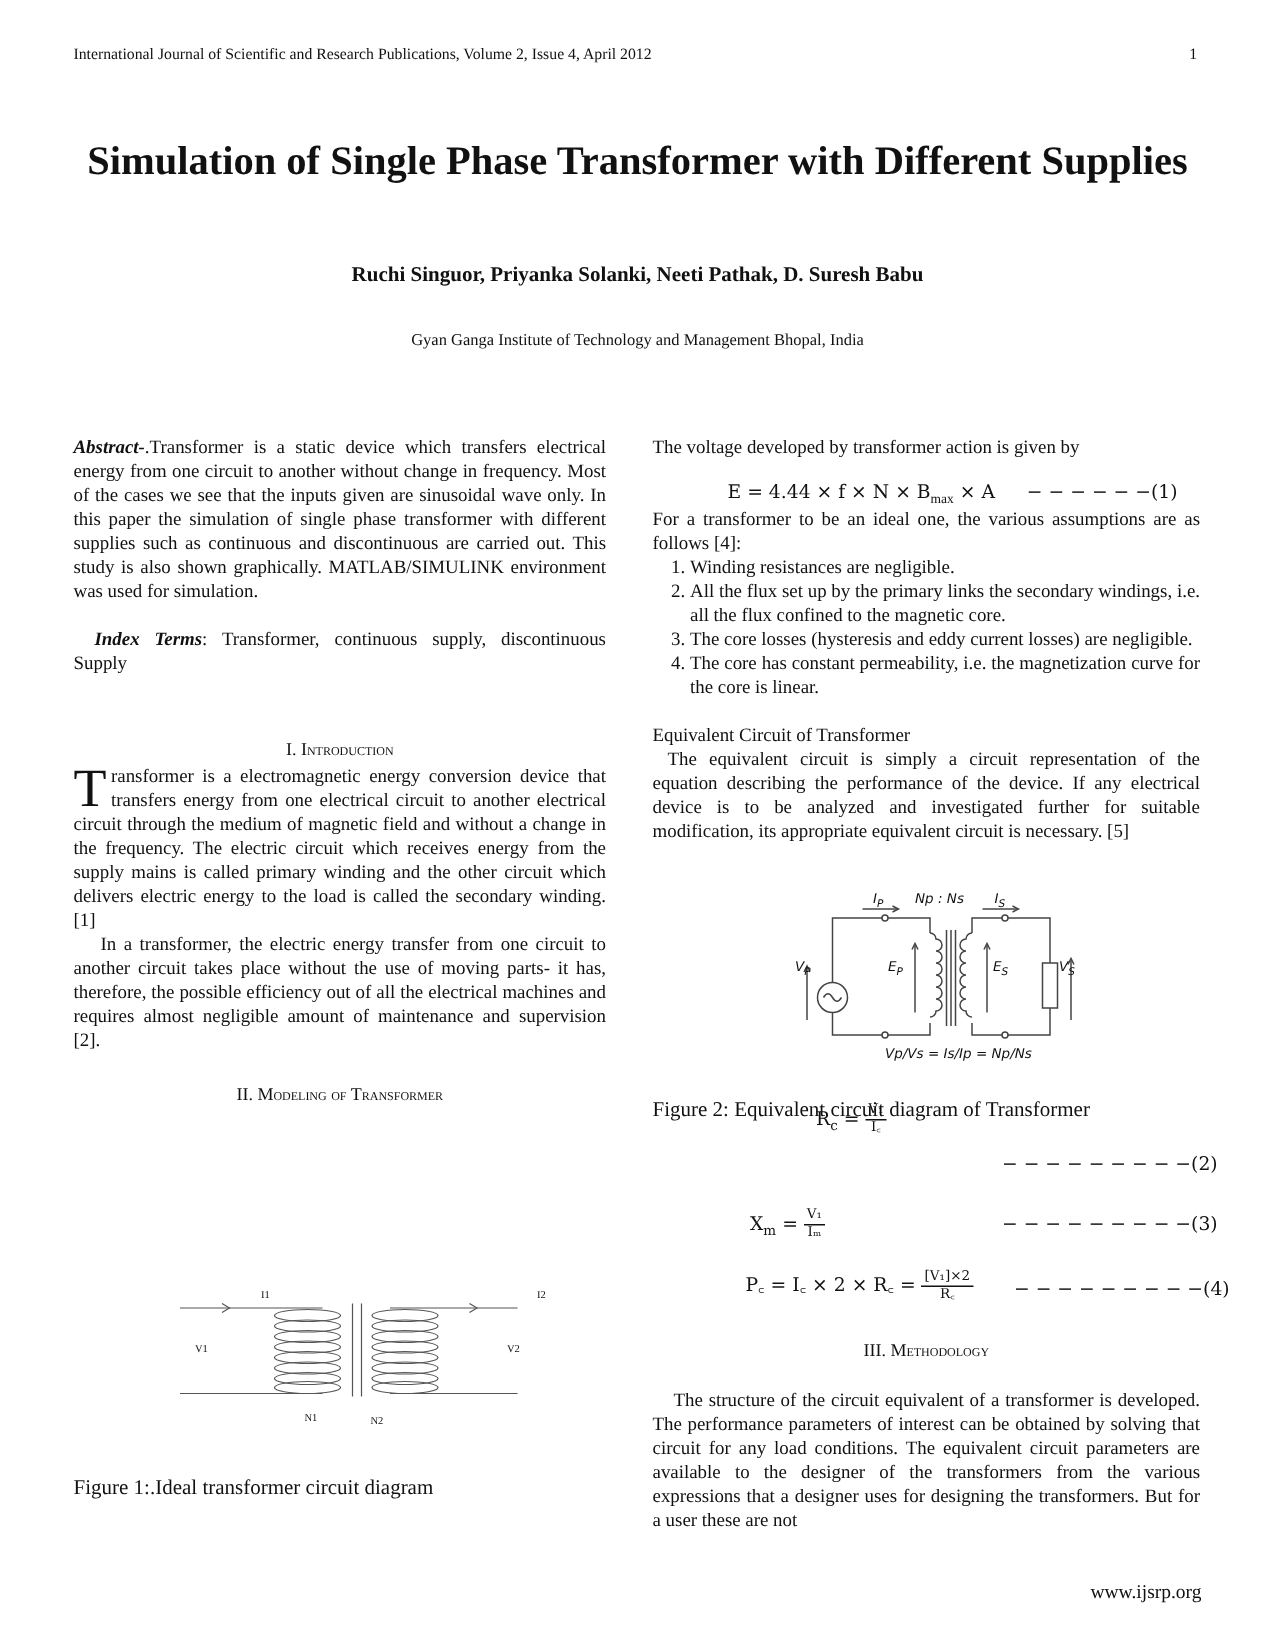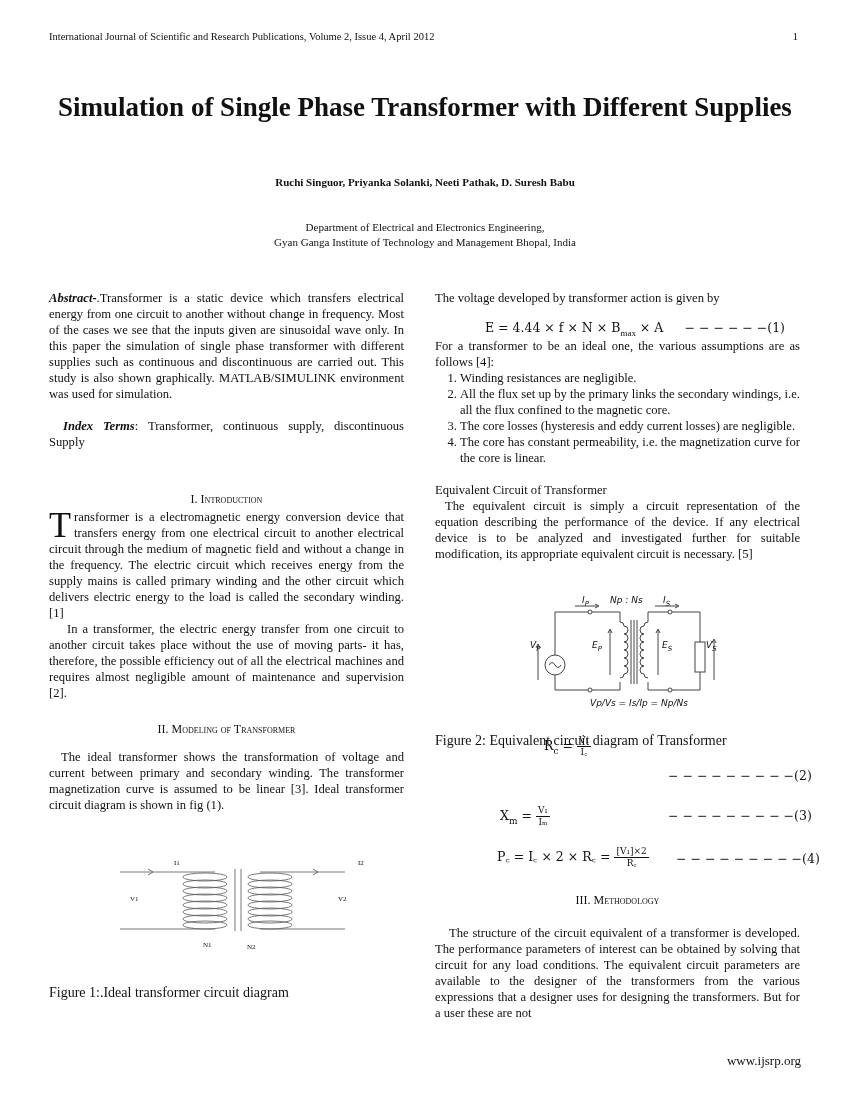--- a/index.html
+++ b/index.html
@@ -2,21 +2,21 @@
 <html><head>
 <meta charset="utf-8">
 <style>
   html, body { margin:0; padding:0; background:#ffffff; }
   body { width:850px; height:1100px; position:relative; overflow:hidden;
          font-family:"Liberation Serif", serif; color:#111; }
   .abs { position:absolute; }
   .hdr { left:49px; top:31px; font-size:10.5px; line-height:12px; }
   .pgnum { right:52px; top:31px; font-size:10.5px; }
   .title { left:0; width:850px; top:90px; text-align:center; font-size:27px; font-weight:bold; line-height:34px; }
-  .authors { left:0; width:850px; top:176px; text-align:center; font-size:11px; font-weight:bold; }
+  .authors { left:0; width:850px; top:176px; text-align:center; font-size:14px; font-weight:bold; }
   .affil { left:0; width:850px; top:220px; text-align:center; font-size:11px; line-height:15px; }
   .col { font-size:12.6px; line-height:16px; text-align:justify; }
   .colL { left:49px; width:355px; }
   .colR { left:435px; width:365px; }
   p { margin:0; }
   .sec { text-align:center; font-size:12px; font-variant:small-caps; }
   .dropcap { float:left; font-size:36px; line-height:28px; margin:2px 3px 0 0; }
   ol { margin:0; padding:0 0 0 25px; }
   ol li { padding-left:0; }
   .eq { font-family:"DejaVu Serif", serif; font-size:12.5px; }
@@ -29,34 +29,32 @@
 <body>
 
 <div class="abs hdr">
   <div>International Journal of Scientific and Research Publications, Volume 2, Issue 4, April 2012</div>
 </div>
 <div class="abs pgnum">1</div>
 
 <div class="abs title">Simulation of Single Phase Transformer with Different Supplies</div>
 <div class="abs authors">Ruchi Singuor, Priyanka Solanki, Neeti Pathak, D. Suresh Babu</div>
 <div class="abs affil">
-  <div>Department of Electrical and Electronics Engineering,</div>
   <div>Gyan Ganga Institute of Technology and Management Bhopal, India</div>
 </div>
 
 <div class="abs col colL" style="top:290px;">
   <p><b><i>Abstract-</i></b><span>.Transformer is a static device which transfers electrical energy from one circuit to another without change in frequency. Most of the cases we see that the inputs given are sinusoidal wave only. In this paper the simulation of single phase transformer with different supplies such as continuous and discontinuous are carried out. This study is also shown graphically. MATLAB/SIMULINK environment was used for simulation.</span></p>
   <p style="margin-top:16px; text-indent:14px;"><b><i>Index Terms</i></b><span>:  Transformer, continuous supply, discontinuous Supply</span></p>
 
   <div class="sec" style="margin-top:41px;">I. Introduction</div>
   <p style="margin-top:2px;"><span class="dropcap">T</span><span>ransformer is a electromagnetic energy conversion device that transfers energy from one electrical circuit to another electrical circuit through the medium of magnetic field and without a change in the frequency. The electric circuit which receives energy from the supply mains is called primary winding and the other circuit which delivers electric energy to the load is called the secondary winding. [1]</span></p>
   <p style="text-indent:18px;">In a transformer, the electric energy transfer from one circuit to another circuit takes place without the use of moving parts- it has, therefore, the possible efficiency out of all the electrical machines and requires almost negligible amount of maintenance and supervision [2].</p>
 
   <div class="sec" style="margin-top:20px;">II. Modeling of Transformer</div>
-  <p style="margin-top:12px; text-indent:12px;">The ideal transformer shows the transformation of voltage and current between primary and secondary winding. The transformer magnetization curve is assumed to be linear [3]. Ideal transformer circuit diagram is shown in fig (1).</p>
 </div>
 
 <div class="abs" style="left:110px; top:855px; width:250px; height:100px;">
   <svg width="250" height="100" viewBox="0 0 250 100">
     <g stroke="#555" fill="none" stroke-width="0.8">
       <line x1="10" y1="17" x2="105" y2="17"></line>
       <polyline points="38,14 43,17 38,20"></polyline>
       <line x1="10" y1="74" x2="105" y2="74"></line>
       <g>
         <ellipse cx="95" cy="22" rx="22" ry="4"></ellipse>

